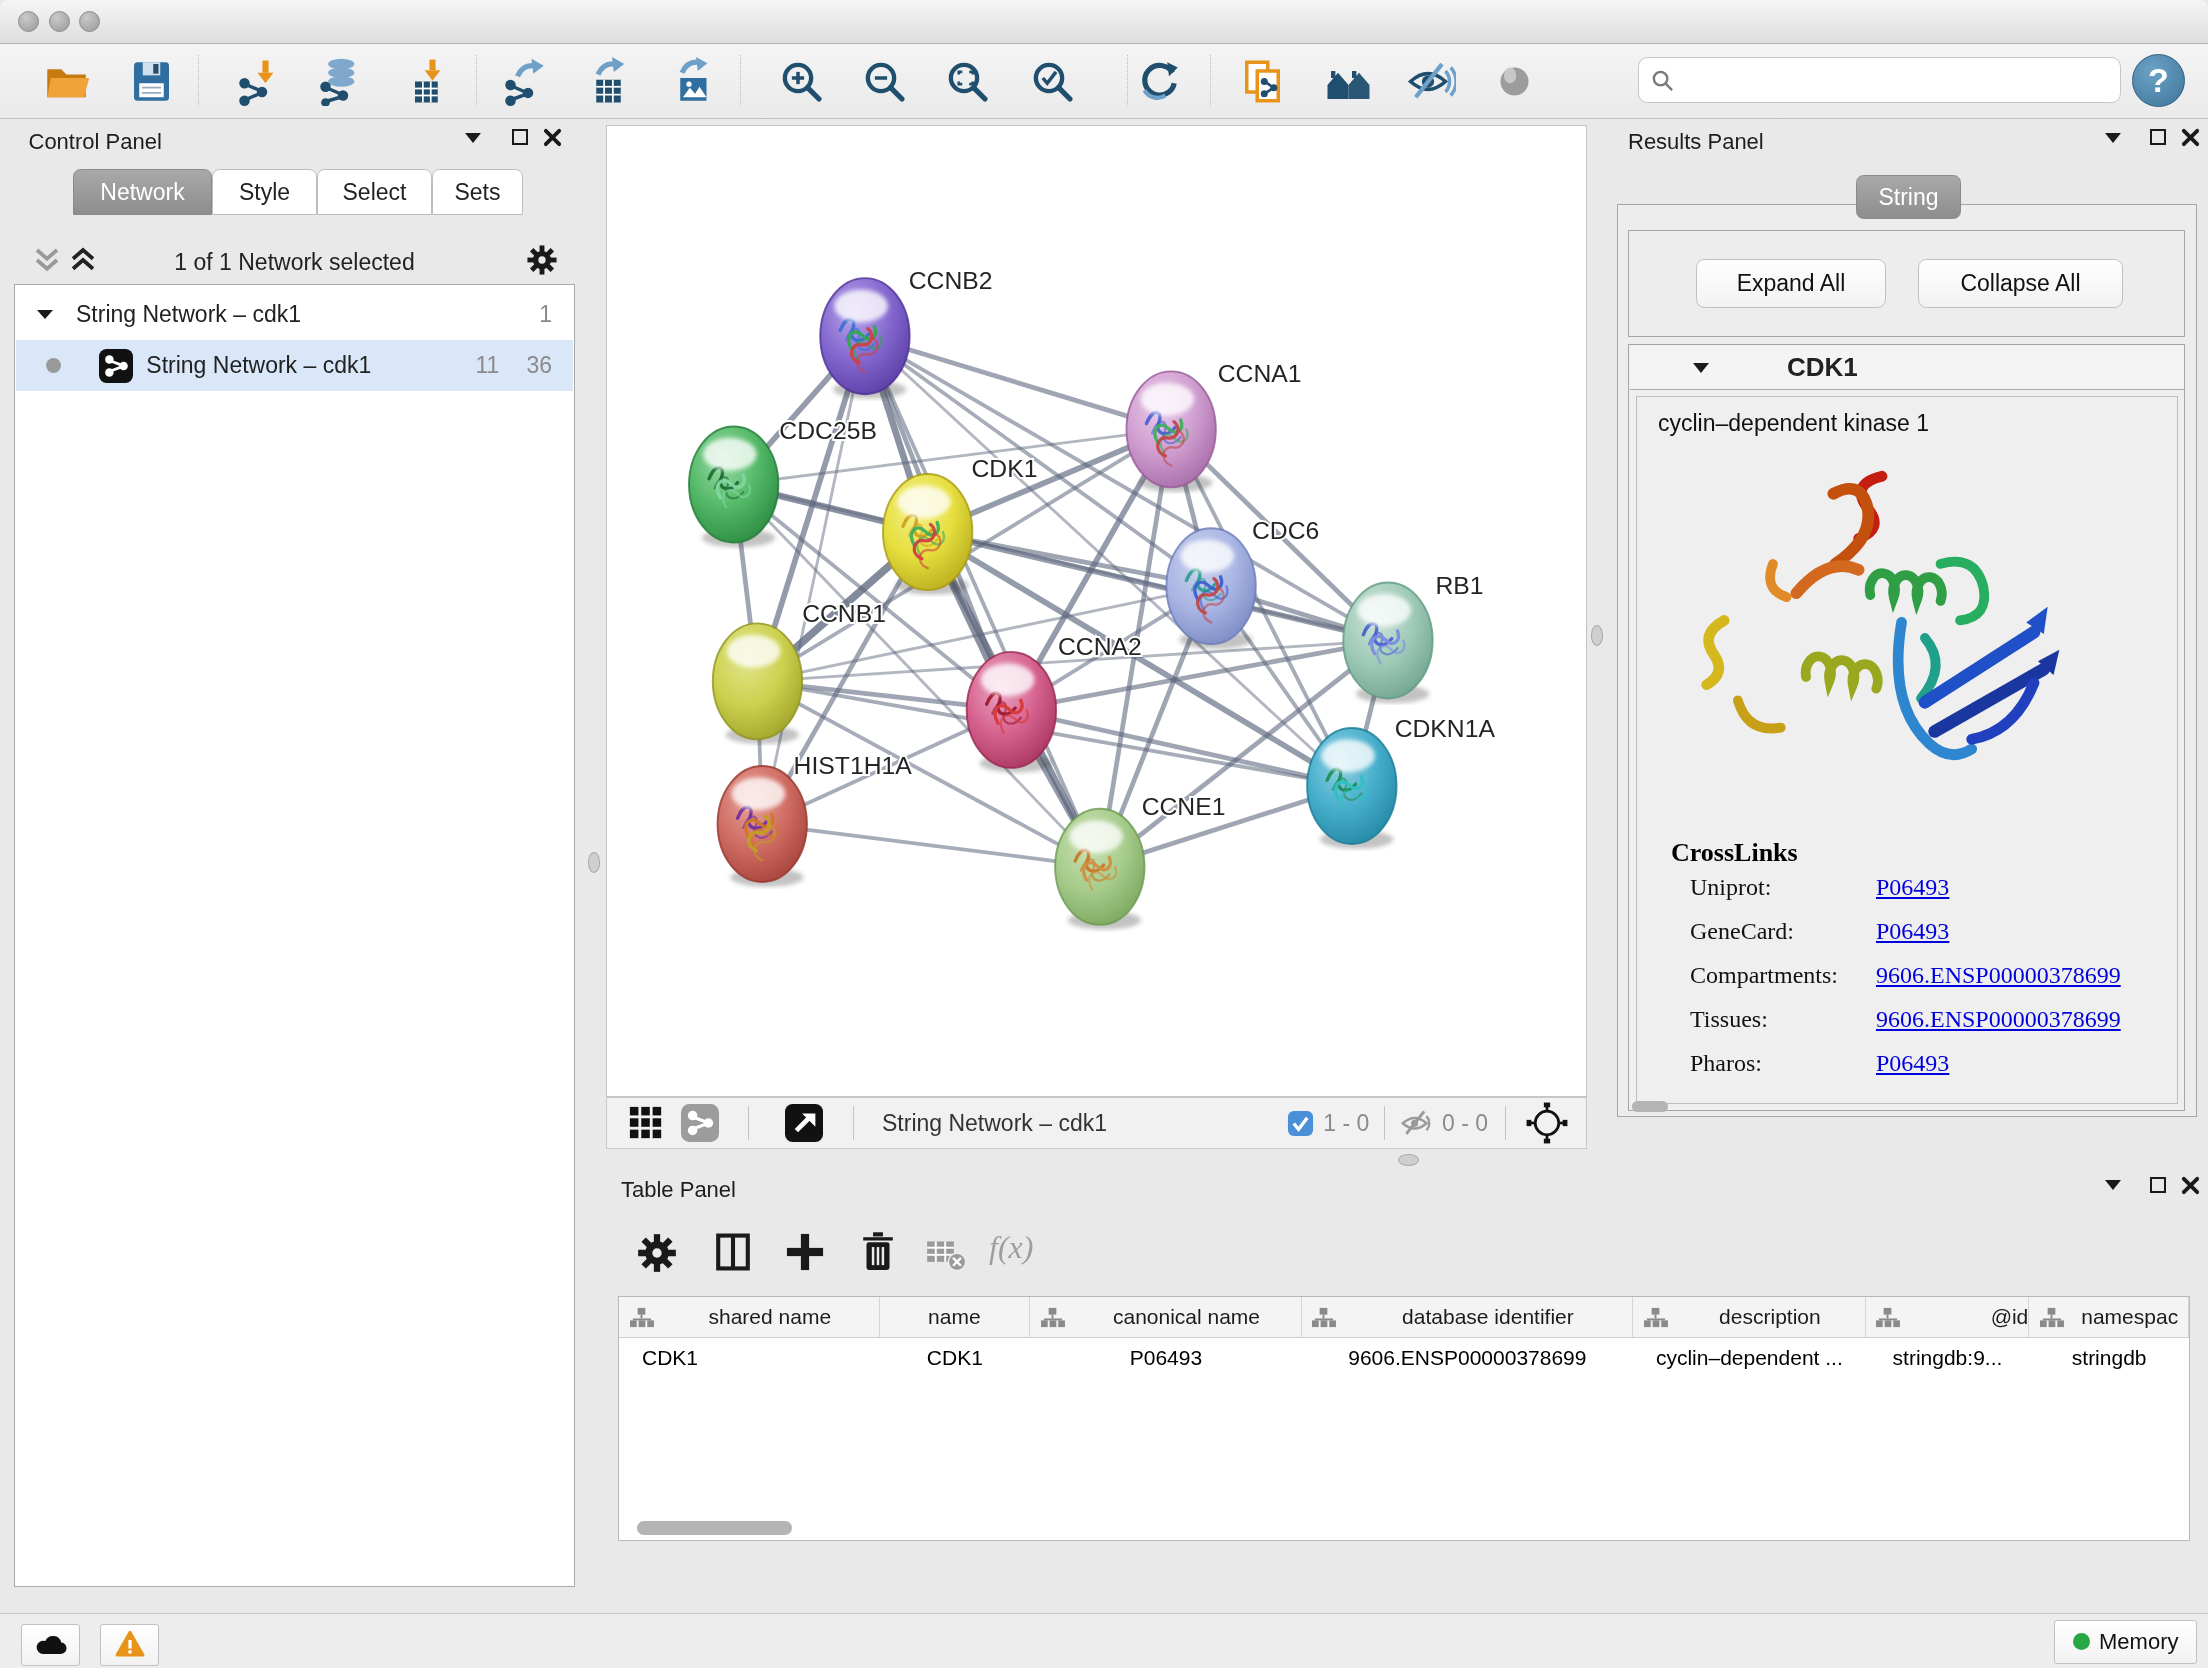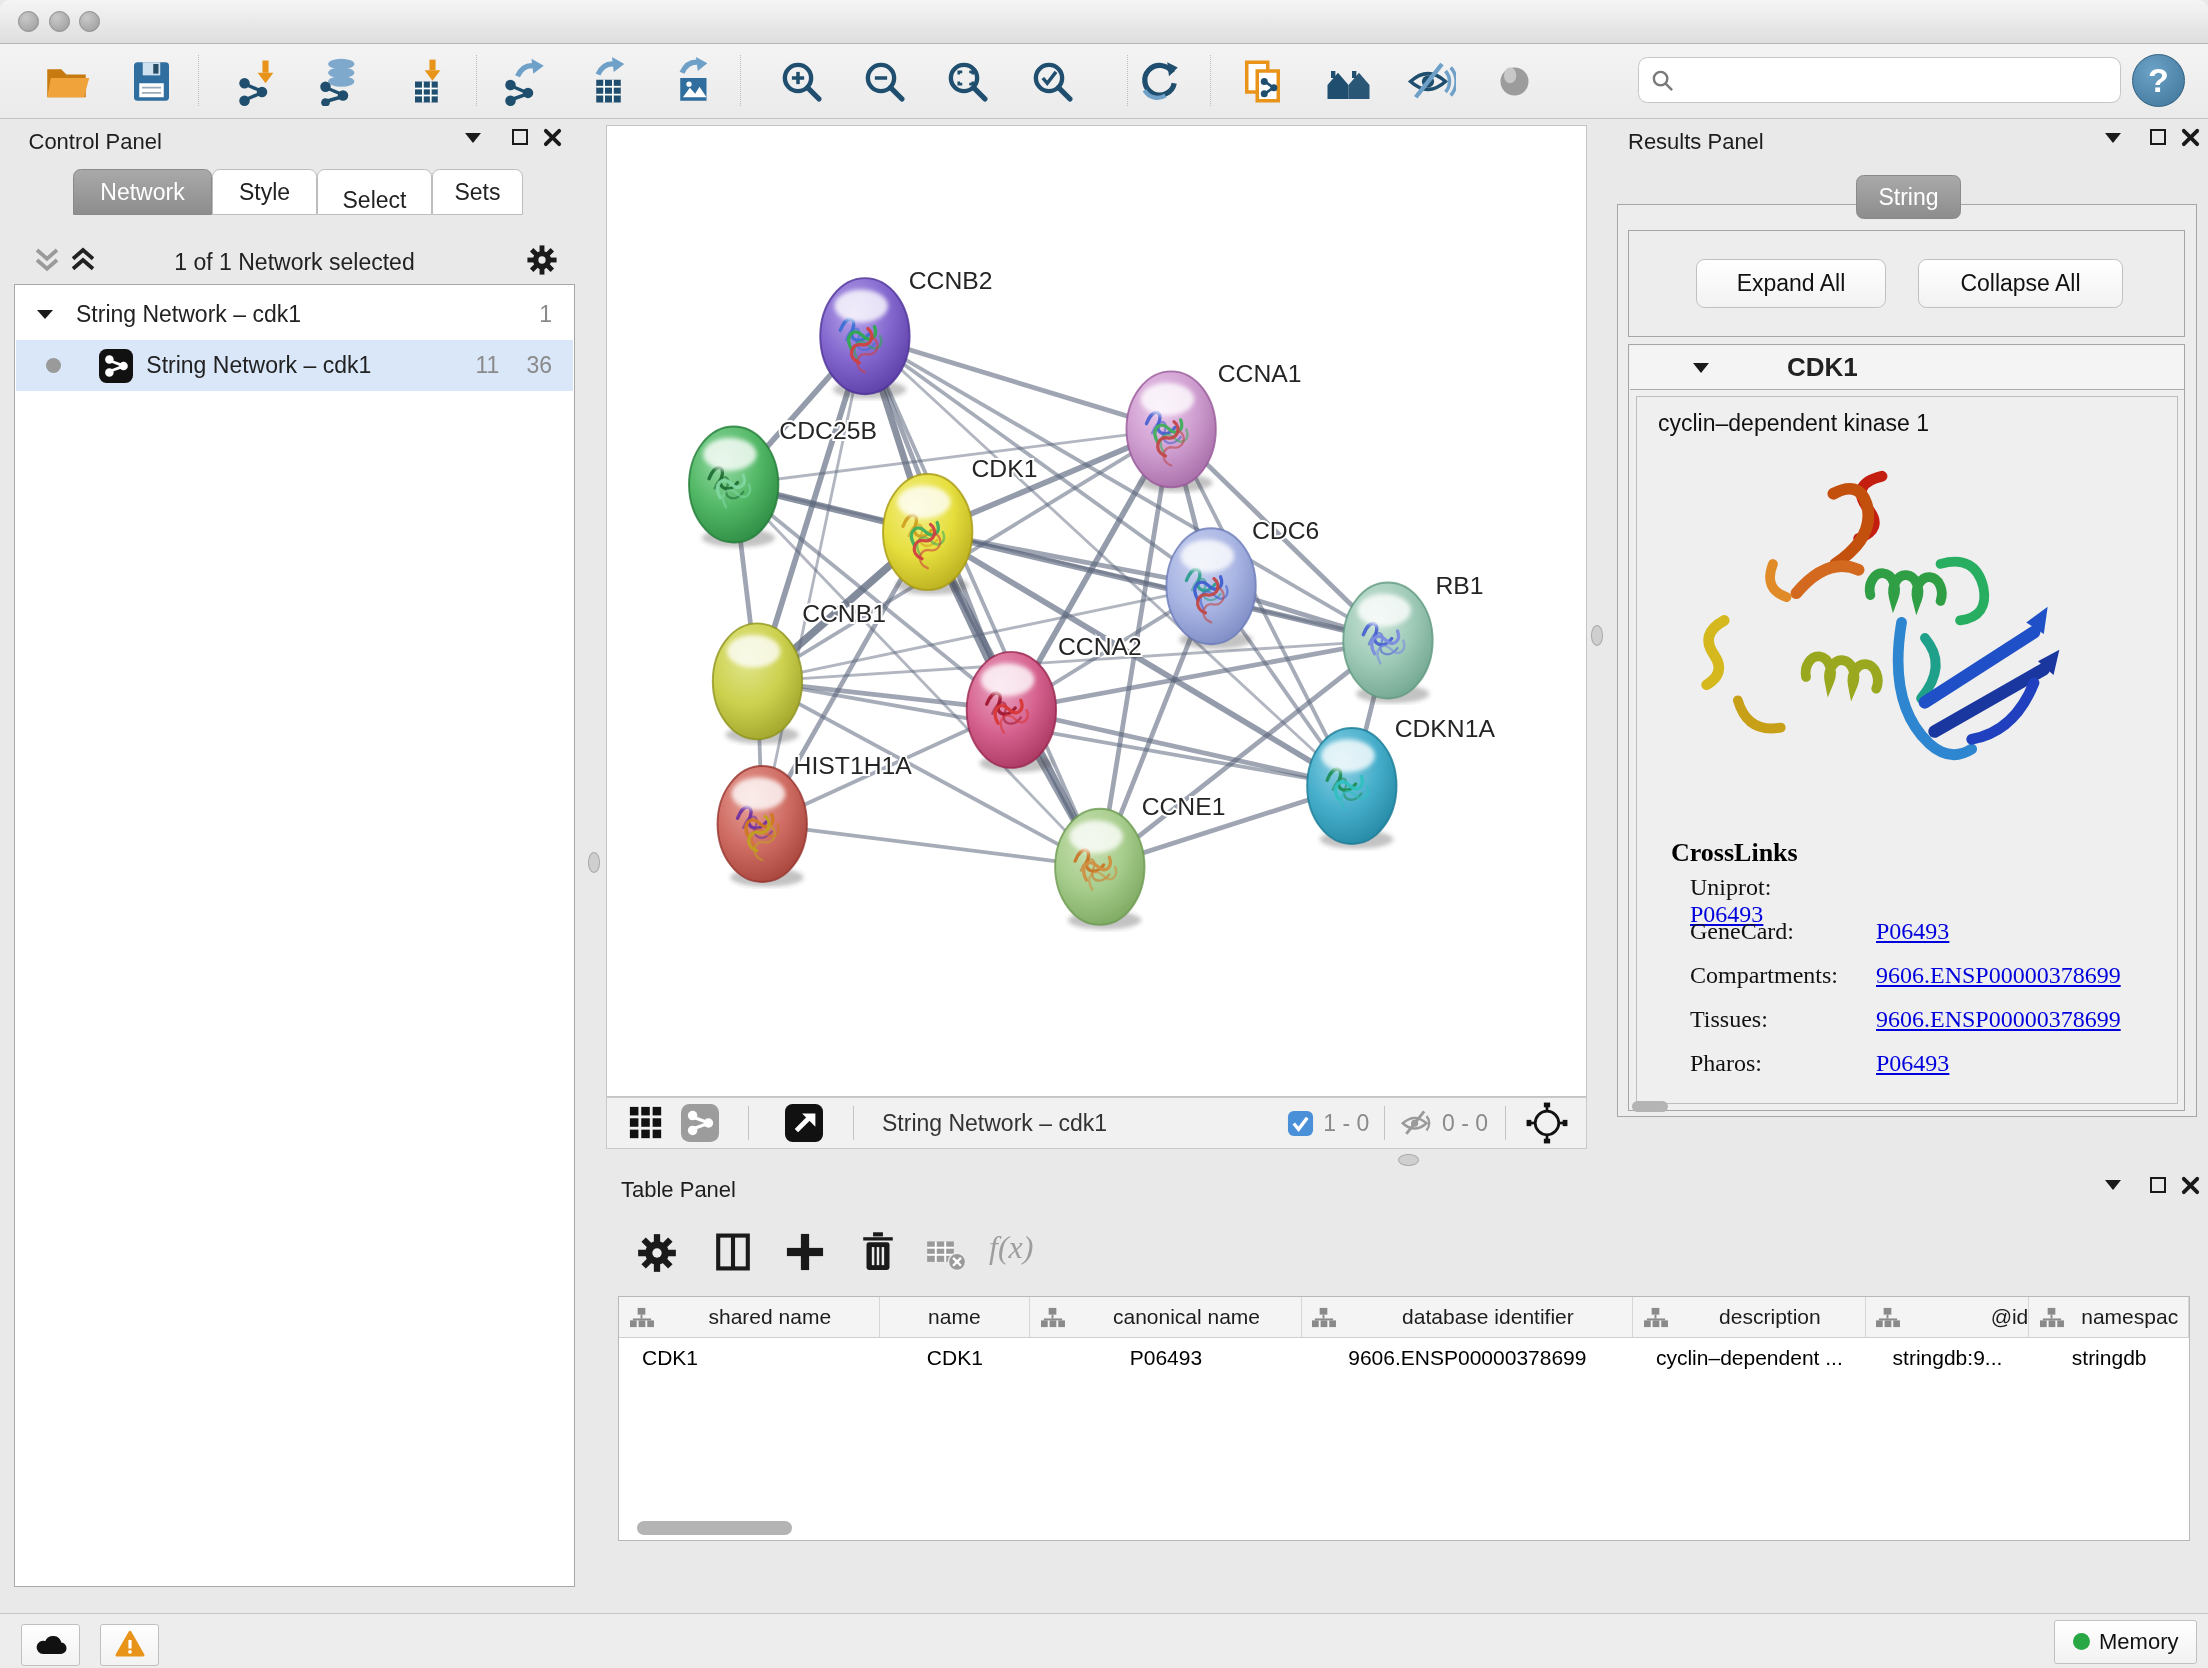--- a/index.html
+++ b/index.html
@@ -254,21 +254,21 @@
         <line x1="18" y1="4" x2="4" y2="18"></line>
       </g>
     </svg>
 
   <div class="ab tab sel" style="left:73px;top:169px;width:139px;">
       <span>Network</span>
     </div>
   <div class="ab tab" style="left:212px;top:169px;width:105px;">
       <span>Style</span>
     </div>
-  <div class="ab tab" style="left:317px;top:169px;width:115px;align-items:flex-end;">
+  <div class="ab tab" style="left:317px;top:169px;width:115px;">
       <span>Select</span>
     </div>
   <div class="ab tab" style="left:432px;top:169px;width:91px;">
       <span>Sets</span>
     </div>
 
   <svg class="ab" style="left:32px;top:245px;" width="30" height="30" viewBox="0 0 24 24">
       <g fill="none" stroke="#9a9a9a" stroke-width="3">
         <polyline points="4,4 12,11 20,4"></polyline>
         <polyline points="4,12 12,19 20,12"></polyline>
@@ -661,21 +661,21 @@
         <path d="M228 180 q-14 84 28 124 q22 20 44 6" stroke="#2e86d0" stroke-width="11"></path>
         <path d="M252 262 L364 190" stroke="#2050c8" stroke-width="13"></path>
         <path d="M262 292 L374 228" stroke="#1a37a0" stroke-width="13"></path>
         <path d="M300 300 q44 -8 64 -58" stroke="#2040c0" stroke-width="11"></path>
       </g>
       <path d="M356 180l22 -16 -4 28z" fill="#2050c8"></path>
       <path d="M368 220l22 -12 -6 26z" fill="#1a37a0"></path>
     </svg>
     <div style="margin:11.4px 0 0 34px;font-family:'Liberation Serif',serif;font-size:26px;font-weight:bold;color:#000;">CrossLinks</div>
     <div style="margin:5.7px 0 0 53px;">
-        <div style="display: flex; align-items: baseline; height: 44px; flex-direction: column;">
+        <div style="display: flex; align-items: baseline; height: 44px;">
           <span class="lblserif" style="font-size: 24px; width: 186px;">Uniprot:</span>
           <a class="linkserif" style="font-size: 24px;">P06493</a>
         </div>
         <div style="display: flex; align-items: baseline; height: 44px;">
           <span class="lblserif" style="font-size: 24px; width: 186px;">GeneCard:</span>
           <a class="linkserif" style="font-size: 24px;">P06493</a>
         </div>
         <div style="display: flex; align-items: baseline; height: 44px;">
           <span class="lblserif" style="font-size: 24px; width: 186px;">Compartments:</span>
           <a class="linkserif" style="font-size: 24px;">9606.ENSP00000378699</a>

